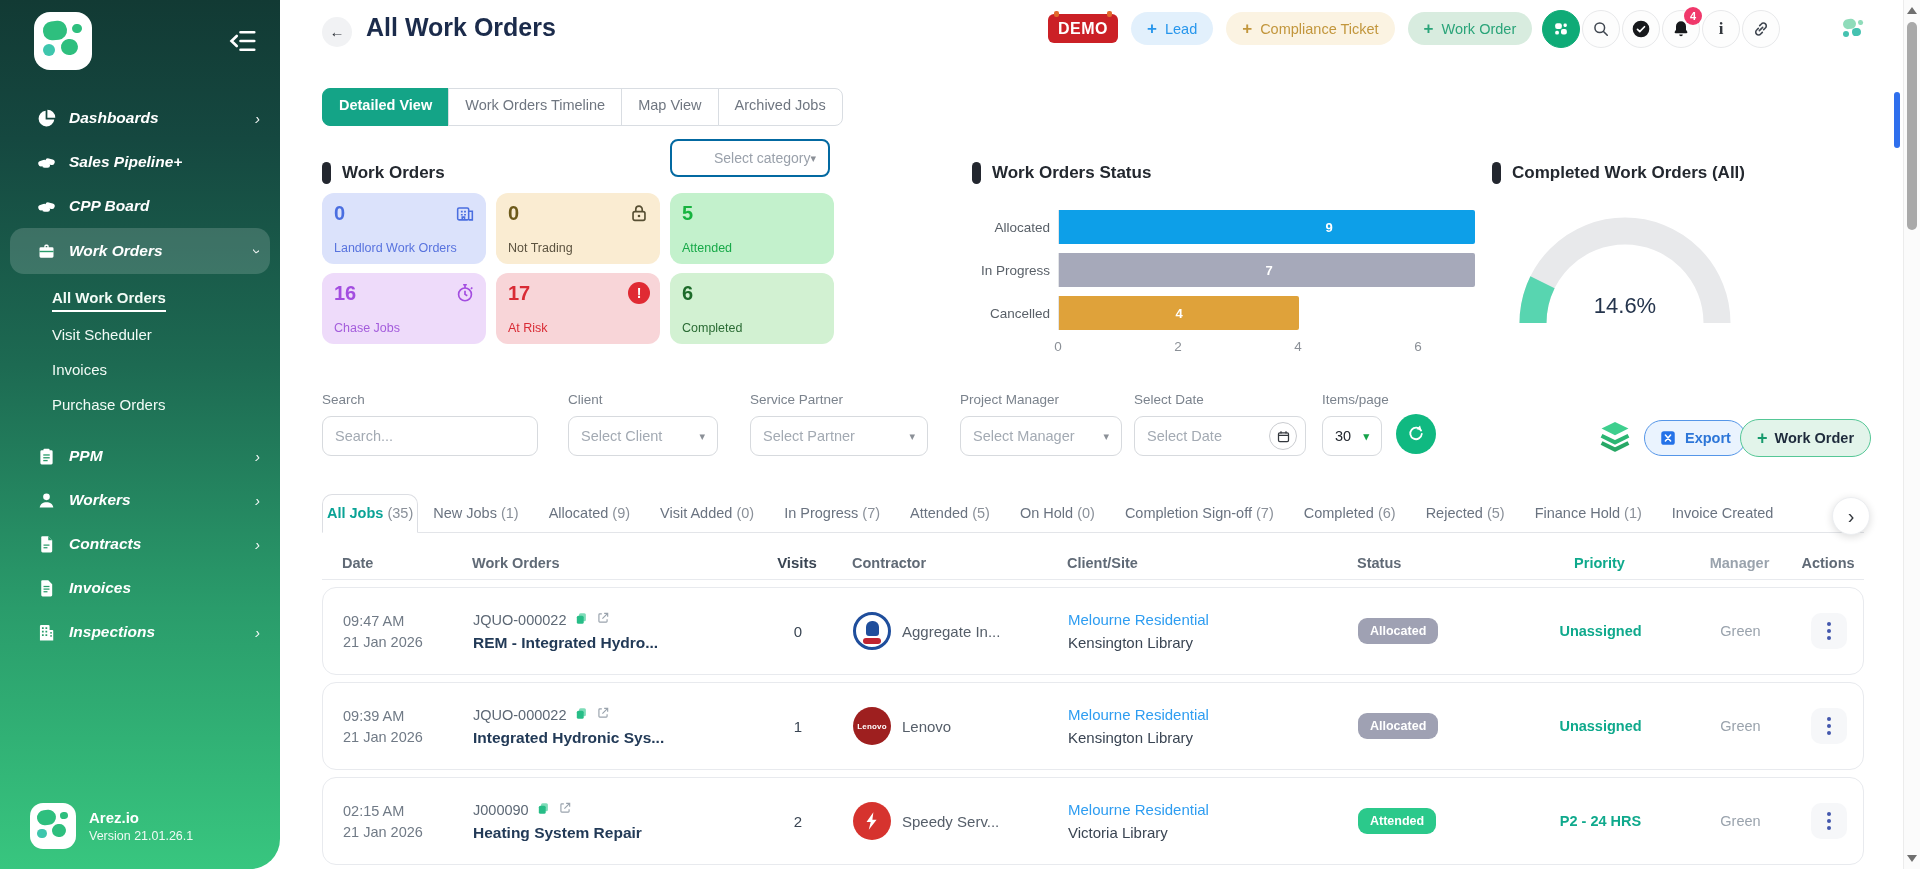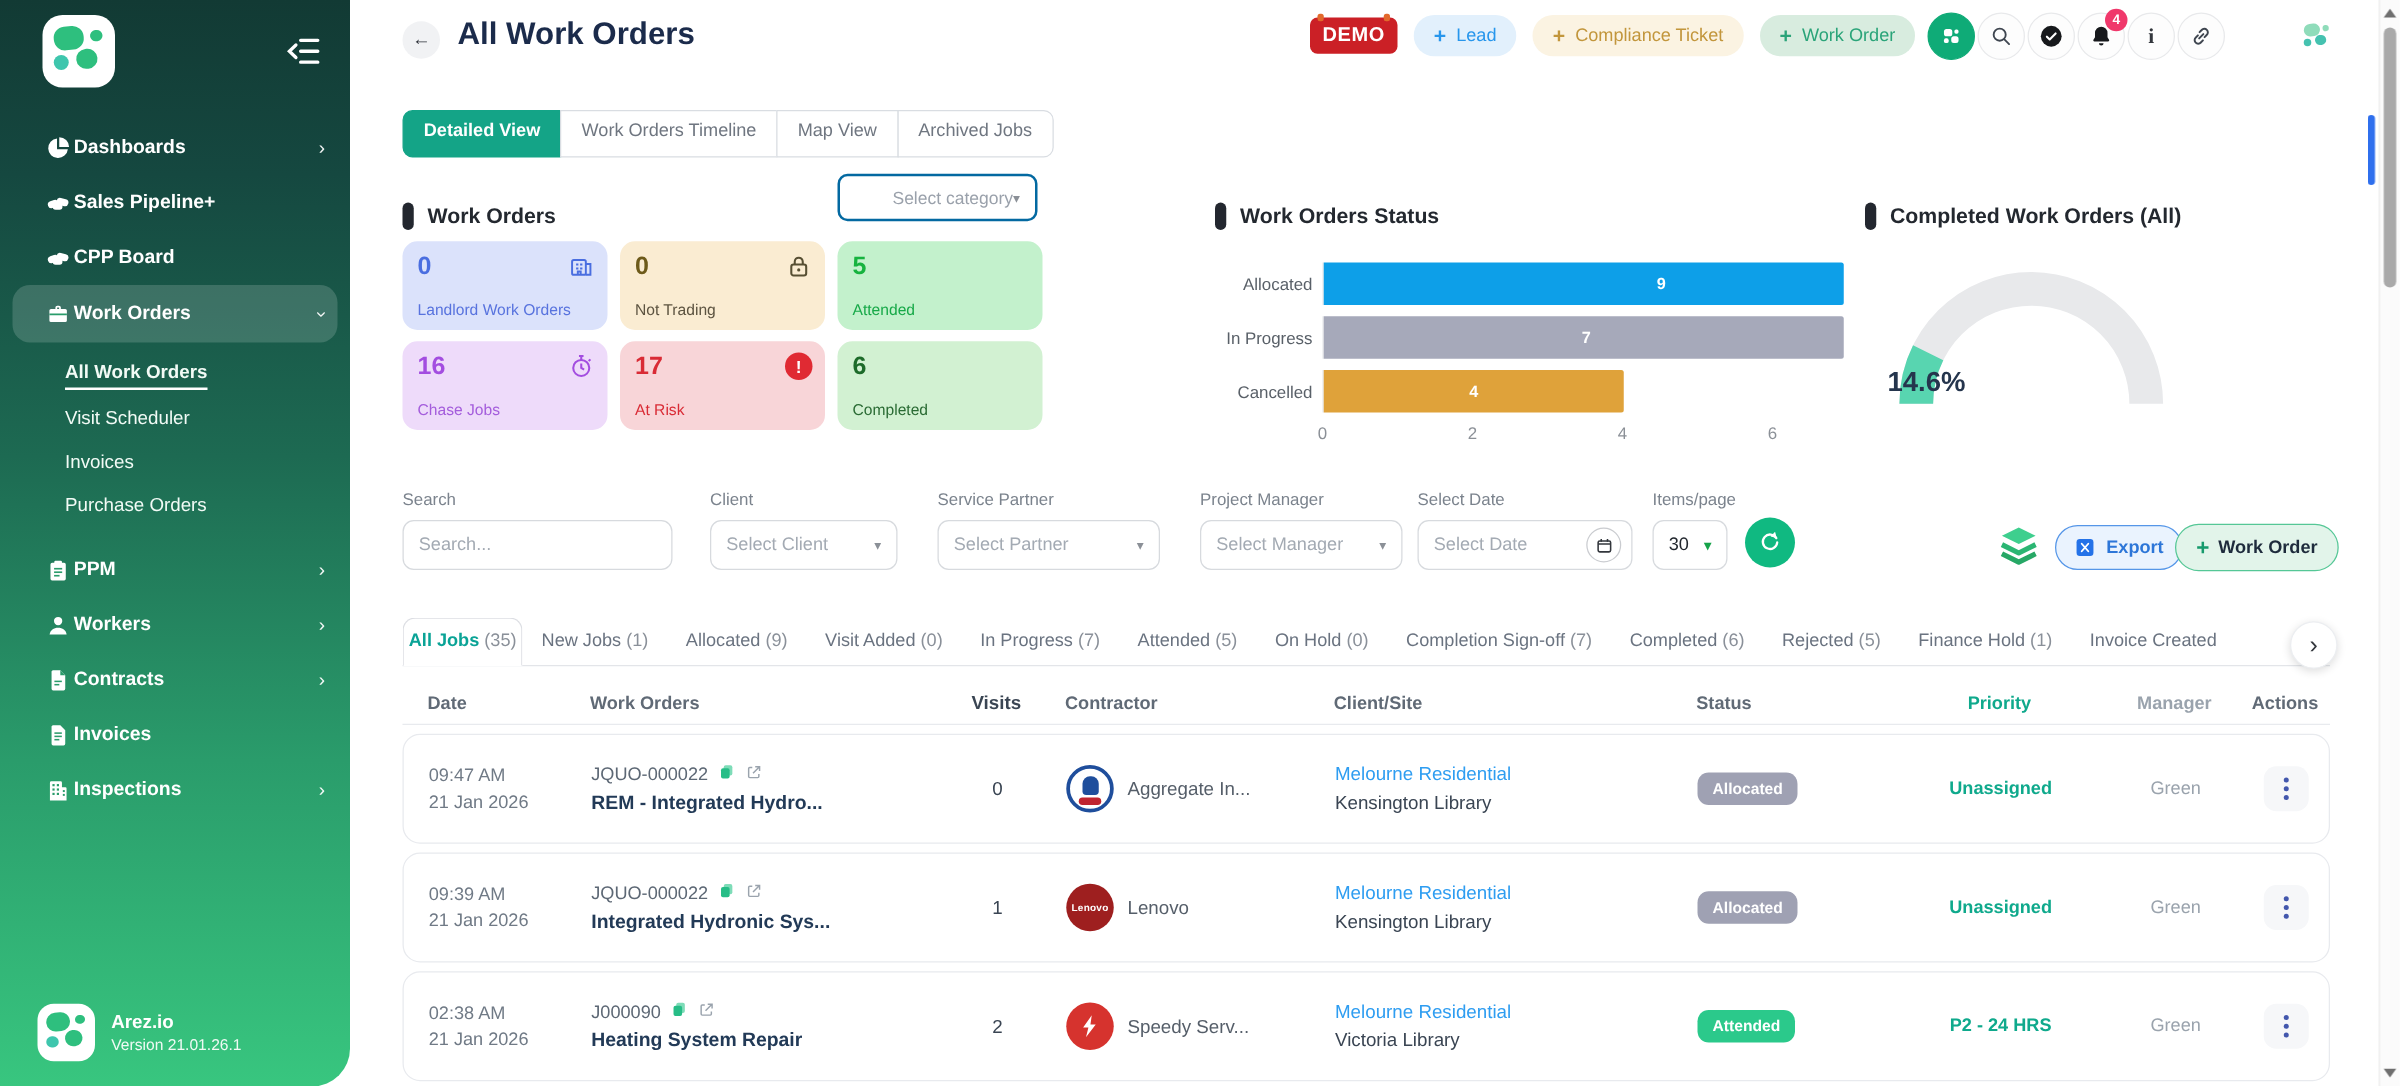--- a/index.html
+++ b/index.html
@@ -11,21 +11,21 @@
     border-bottom-right-radius:30px; color:#fff; }
   .logo-row { display:flex; align-items:center; justify-content:space-between; padding:12px 22px 6px 34px; }
   .app-logo { position:relative; width:58px; height:58px; background:#fff; border-radius:16px; }
   .app-logo span, .mini-logo span, .foot-logo span { position:absolute; display:block; }
   .blobA { left:16%; top:15%; width:42%; height:33%; background:#2ebf7e; border-radius:9px; transform:rotate(-6deg);}
   .blobB { left:16%; top:56%; width:20%; height:20%; background:#3ec6ad; border-radius:6px;}
   .blobC { left:47%; top:46%; width:30%; height:28%; background:#2ebf7e; border-radius:8px; transform:rotate(-6deg);}
   .blobD { left:66%; top:20%; width:17%; height:15%; background:#2ebf7e; border-radius:5px; transform:rotate(-6deg);}
   .collapse-btn { width:30px; height:30px; cursor:pointer; }
   nav.menu { margin-top:20px; font-size:15.5px; font-weight:600; }
-  .nav-item { display:flex; align-items:center; gap:2px; height:44px; padding:0 20px 0 36px; cursor:pointer; }
+  .nav-item { display:flex; align-items:center; gap:12px; height:44px; padding:0 20px 0 36px; cursor:pointer;font-style:italic; }
   .nav-item.active { background:rgba(255,255,255,.16); border-radius:14px; margin:0 10px; padding:0 10px 0 26px; height:46px;}
   .nav-ico { width:21px; height:21px; flex:0 0 21px; color:#fff; }
   .nav-ico svg { width:100%; height:100%; }
   .chev { margin-left:auto; font-size:15px; opacity:.95; font-weight:400;}
   .chev-down { transform:rotate(90deg); display:inline-block; }
   .submenu { margin:8px 0 10px 0; font-weight:500; font-size:15px; }
   .sub-item { padding:7px 20px 7px 52px; cursor:pointer; color:#f2fbf6;}
   .sub-item span.u { display:inline-block; padding-bottom:4px; }
   .sub-item.active span.u { border-bottom:2px solid #fff; font-weight:600; }
   .side-foot { position:absolute; left:30px; bottom:20px; display:flex; gap:13px; align-items:center;}
@@ -92,21 +92,21 @@
   .chart-row { display:flex; align-items:center; margin-bottom:9px; height:34px;}
   .chart-ylab { width:78px; text-align:right; margin-right:8px; font-size:13.5px; color:#596068;}
   .chart-plot { position:relative; width:416px; height:34px; }
   .bar { position:relative; height:34px; border-radius:0 2px 2px 0; }
   .bar-label { position:absolute; top:50%; transform:translate(-50%,-50%); color:#fff; font-size:13px; font-weight:700;}
   .xaxis { position:relative; margin-left:86px; width:416px; height:20px; margin-top:6px;}
   .xtick { position:absolute; transform:translateX(-50%); font-size:13.5px; color:#8b9097; }
 
   
   .gauge-box { left:1230px; top:205px; width:230px; height:125px; }
-  .gauge-val { position:absolute; left:0; top:88px; width:230px; font-size:22px; font-weight:700; color:#25354d;}
+  .gauge-val { position:absolute; left:0; top:88px; width:230px; text-align:center; font-size:22px; font-weight:400; color:#25354d;}
 
   
   .filter { top:392px; }
   .f-label { font-size:13.5px; color:#7b838d; margin-bottom:9px; }
   .f-box { height:40px; border:1px solid #d7dade; border-radius:9px; background:#fff; display:flex; align-items:center; justify-content:space-between; padding:0 12px; font-size:14.5px; color:#a3aab3; cursor:pointer;}
   .f-box input { border:none; outline:none; width:100%; font-size:14.5px; color:#555; background:transparent; font-family:inherit;}
   .f-box input::placeholder { color:#a3aab3; }
   .f-box .car { color:#8b9097; font-size:11px; }
   .f-box.items { color:#23282f; font-weight:500;}
   .f-box.items .car { color:#16a34a; font-weight:700;}
@@ -649,21 +649,21 @@
           <div class="c-actions">
             <div class="dots-btn">
               <i></i>
               <i></i>
               <i></i>
             </div>
           </div>
         </div>
         <div class="trow">
           <div class="cell-2l">
-            <div class="t-time">02:38 AM</div>
+            <div class="t-time">02:15 AM</div>
             <div class="t-time">21 Jan 2026</div>
           </div>
           <div>
             <div class="wo-code">
               <span>J000090</span>
               <span><svg viewBox="0 0 24 24" width="15" height="15">
                   <rect x="8" y="3.5" width="11" height="13" rx="2.5" fill="#7edcb8"></rect>
                   <rect x="4.5" y="7.5" width="11" height="13" rx="2.5" fill="#27bd87"></rect>
                 </svg></span>
               <span><svg viewBox="0 0 24 24" width="14" height="14" fill="none" stroke="#9aa3ad" stroke-width="2">

